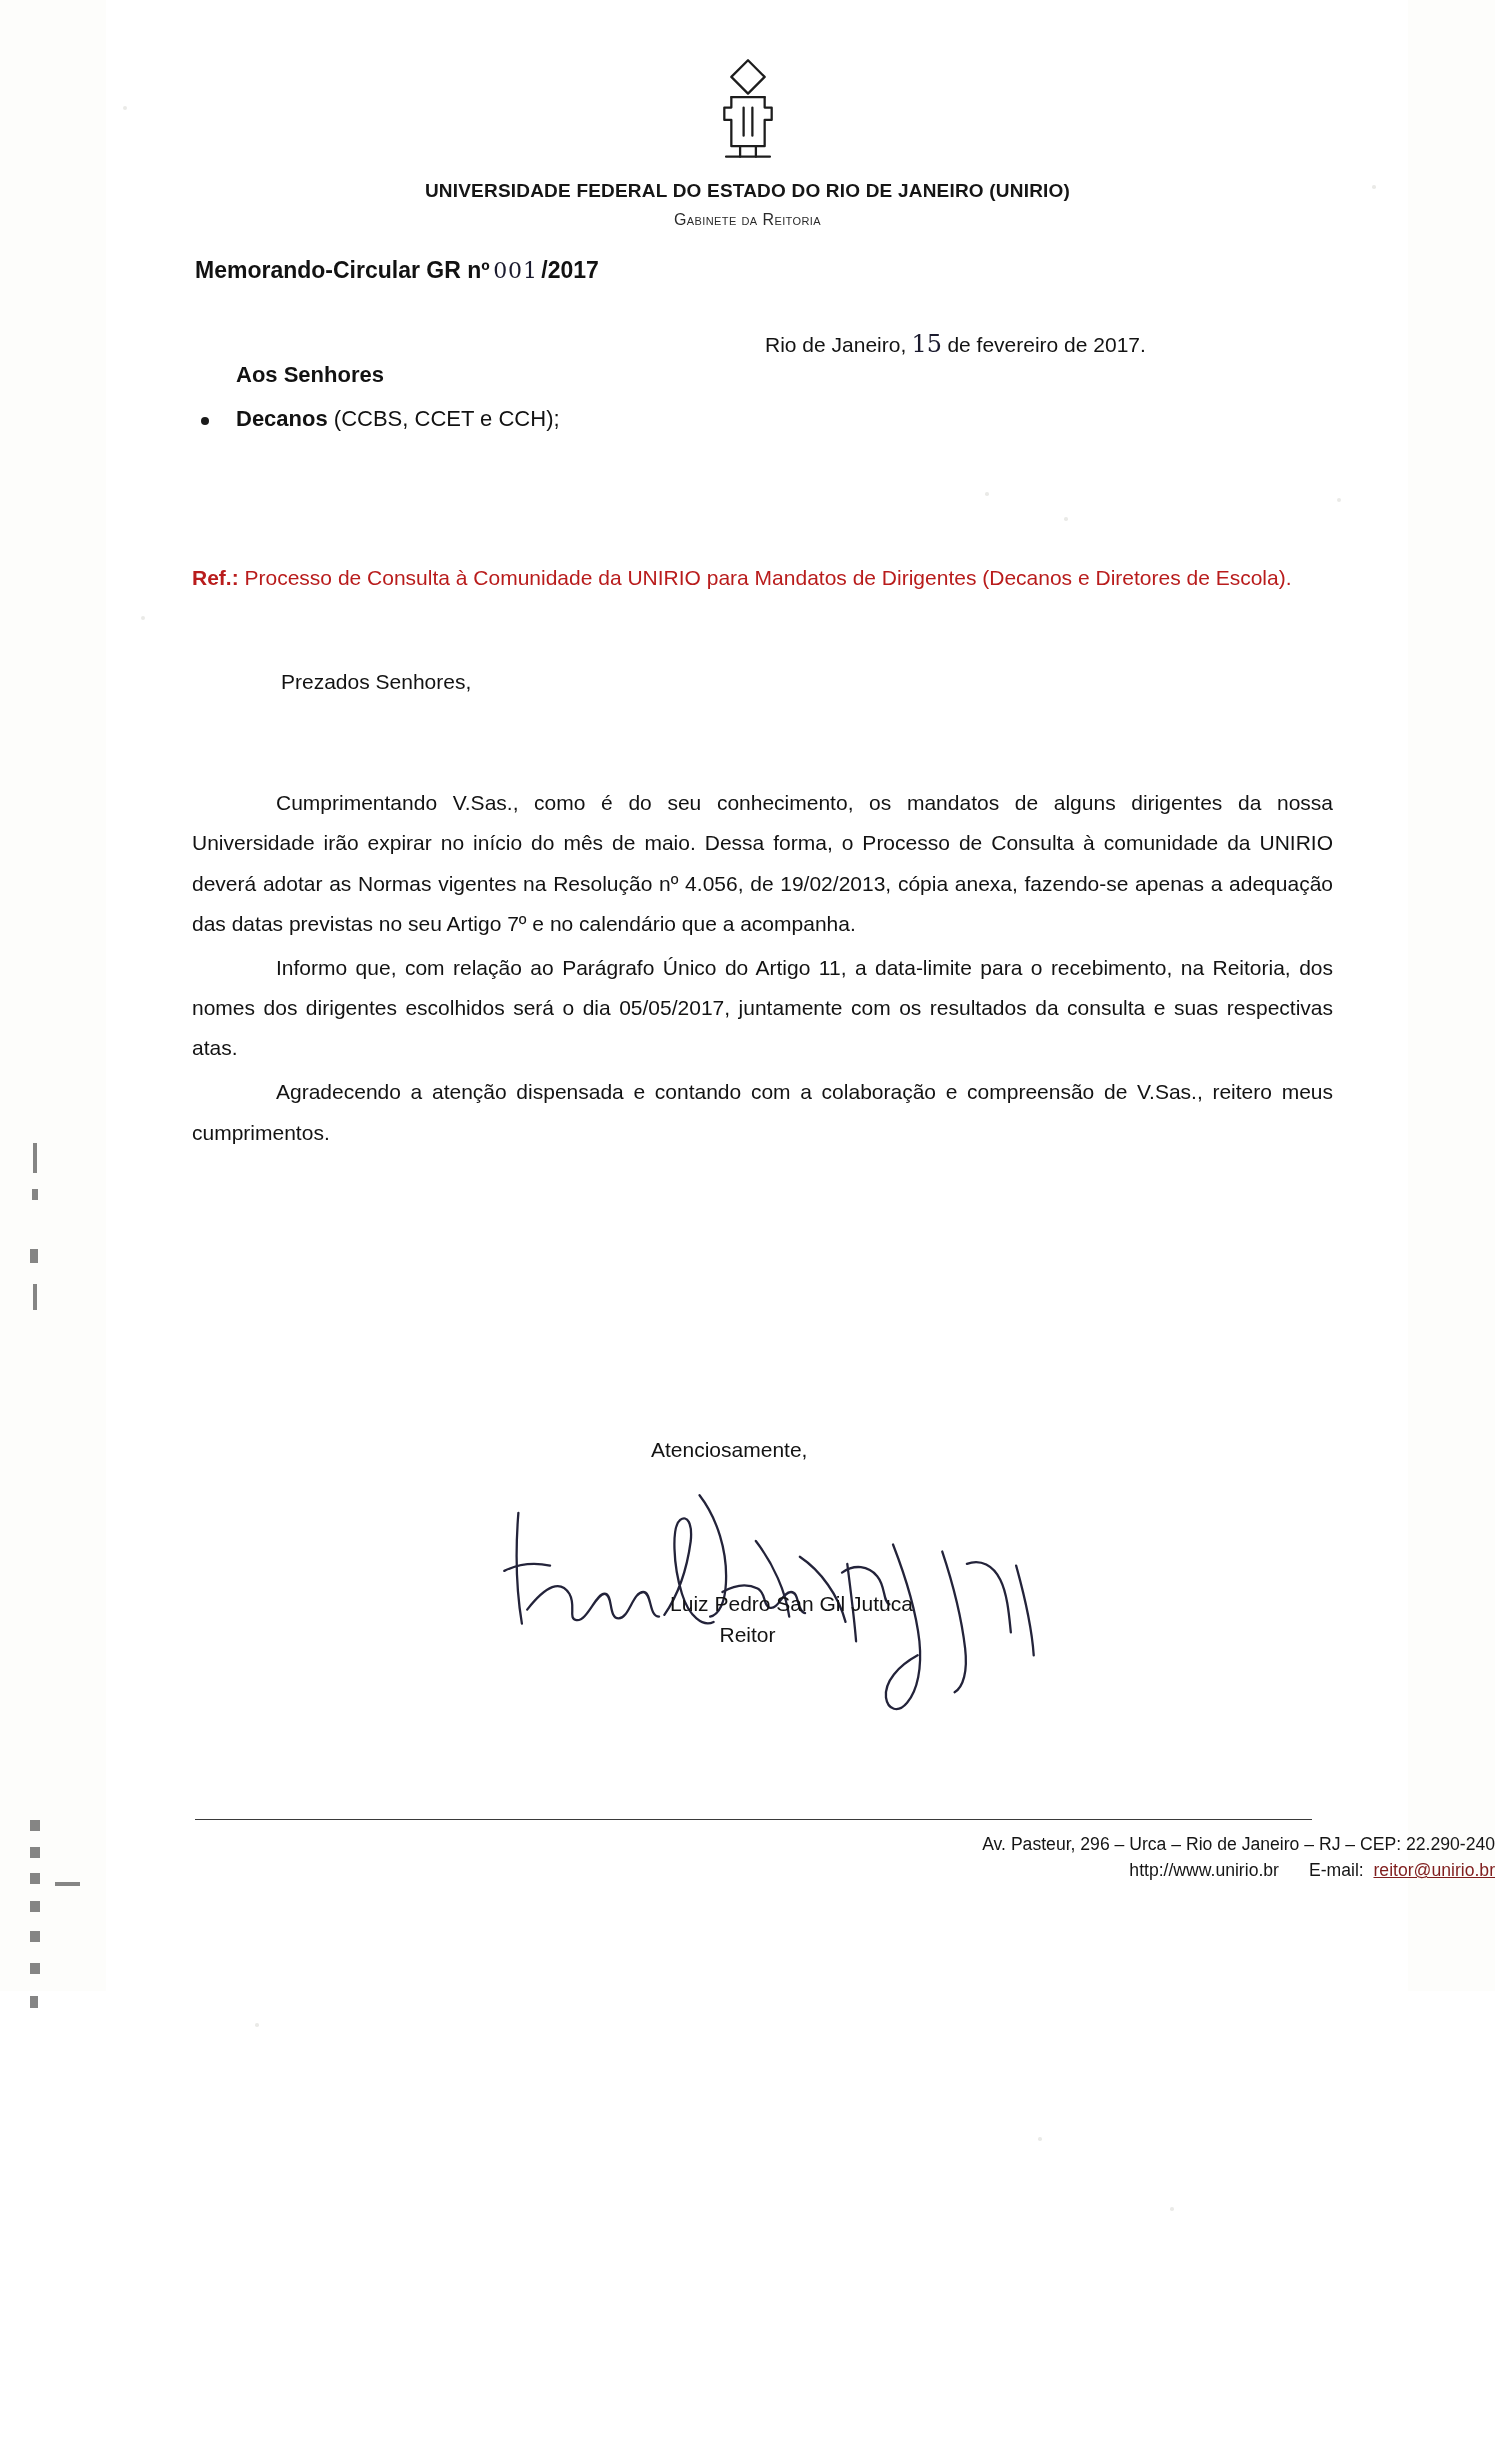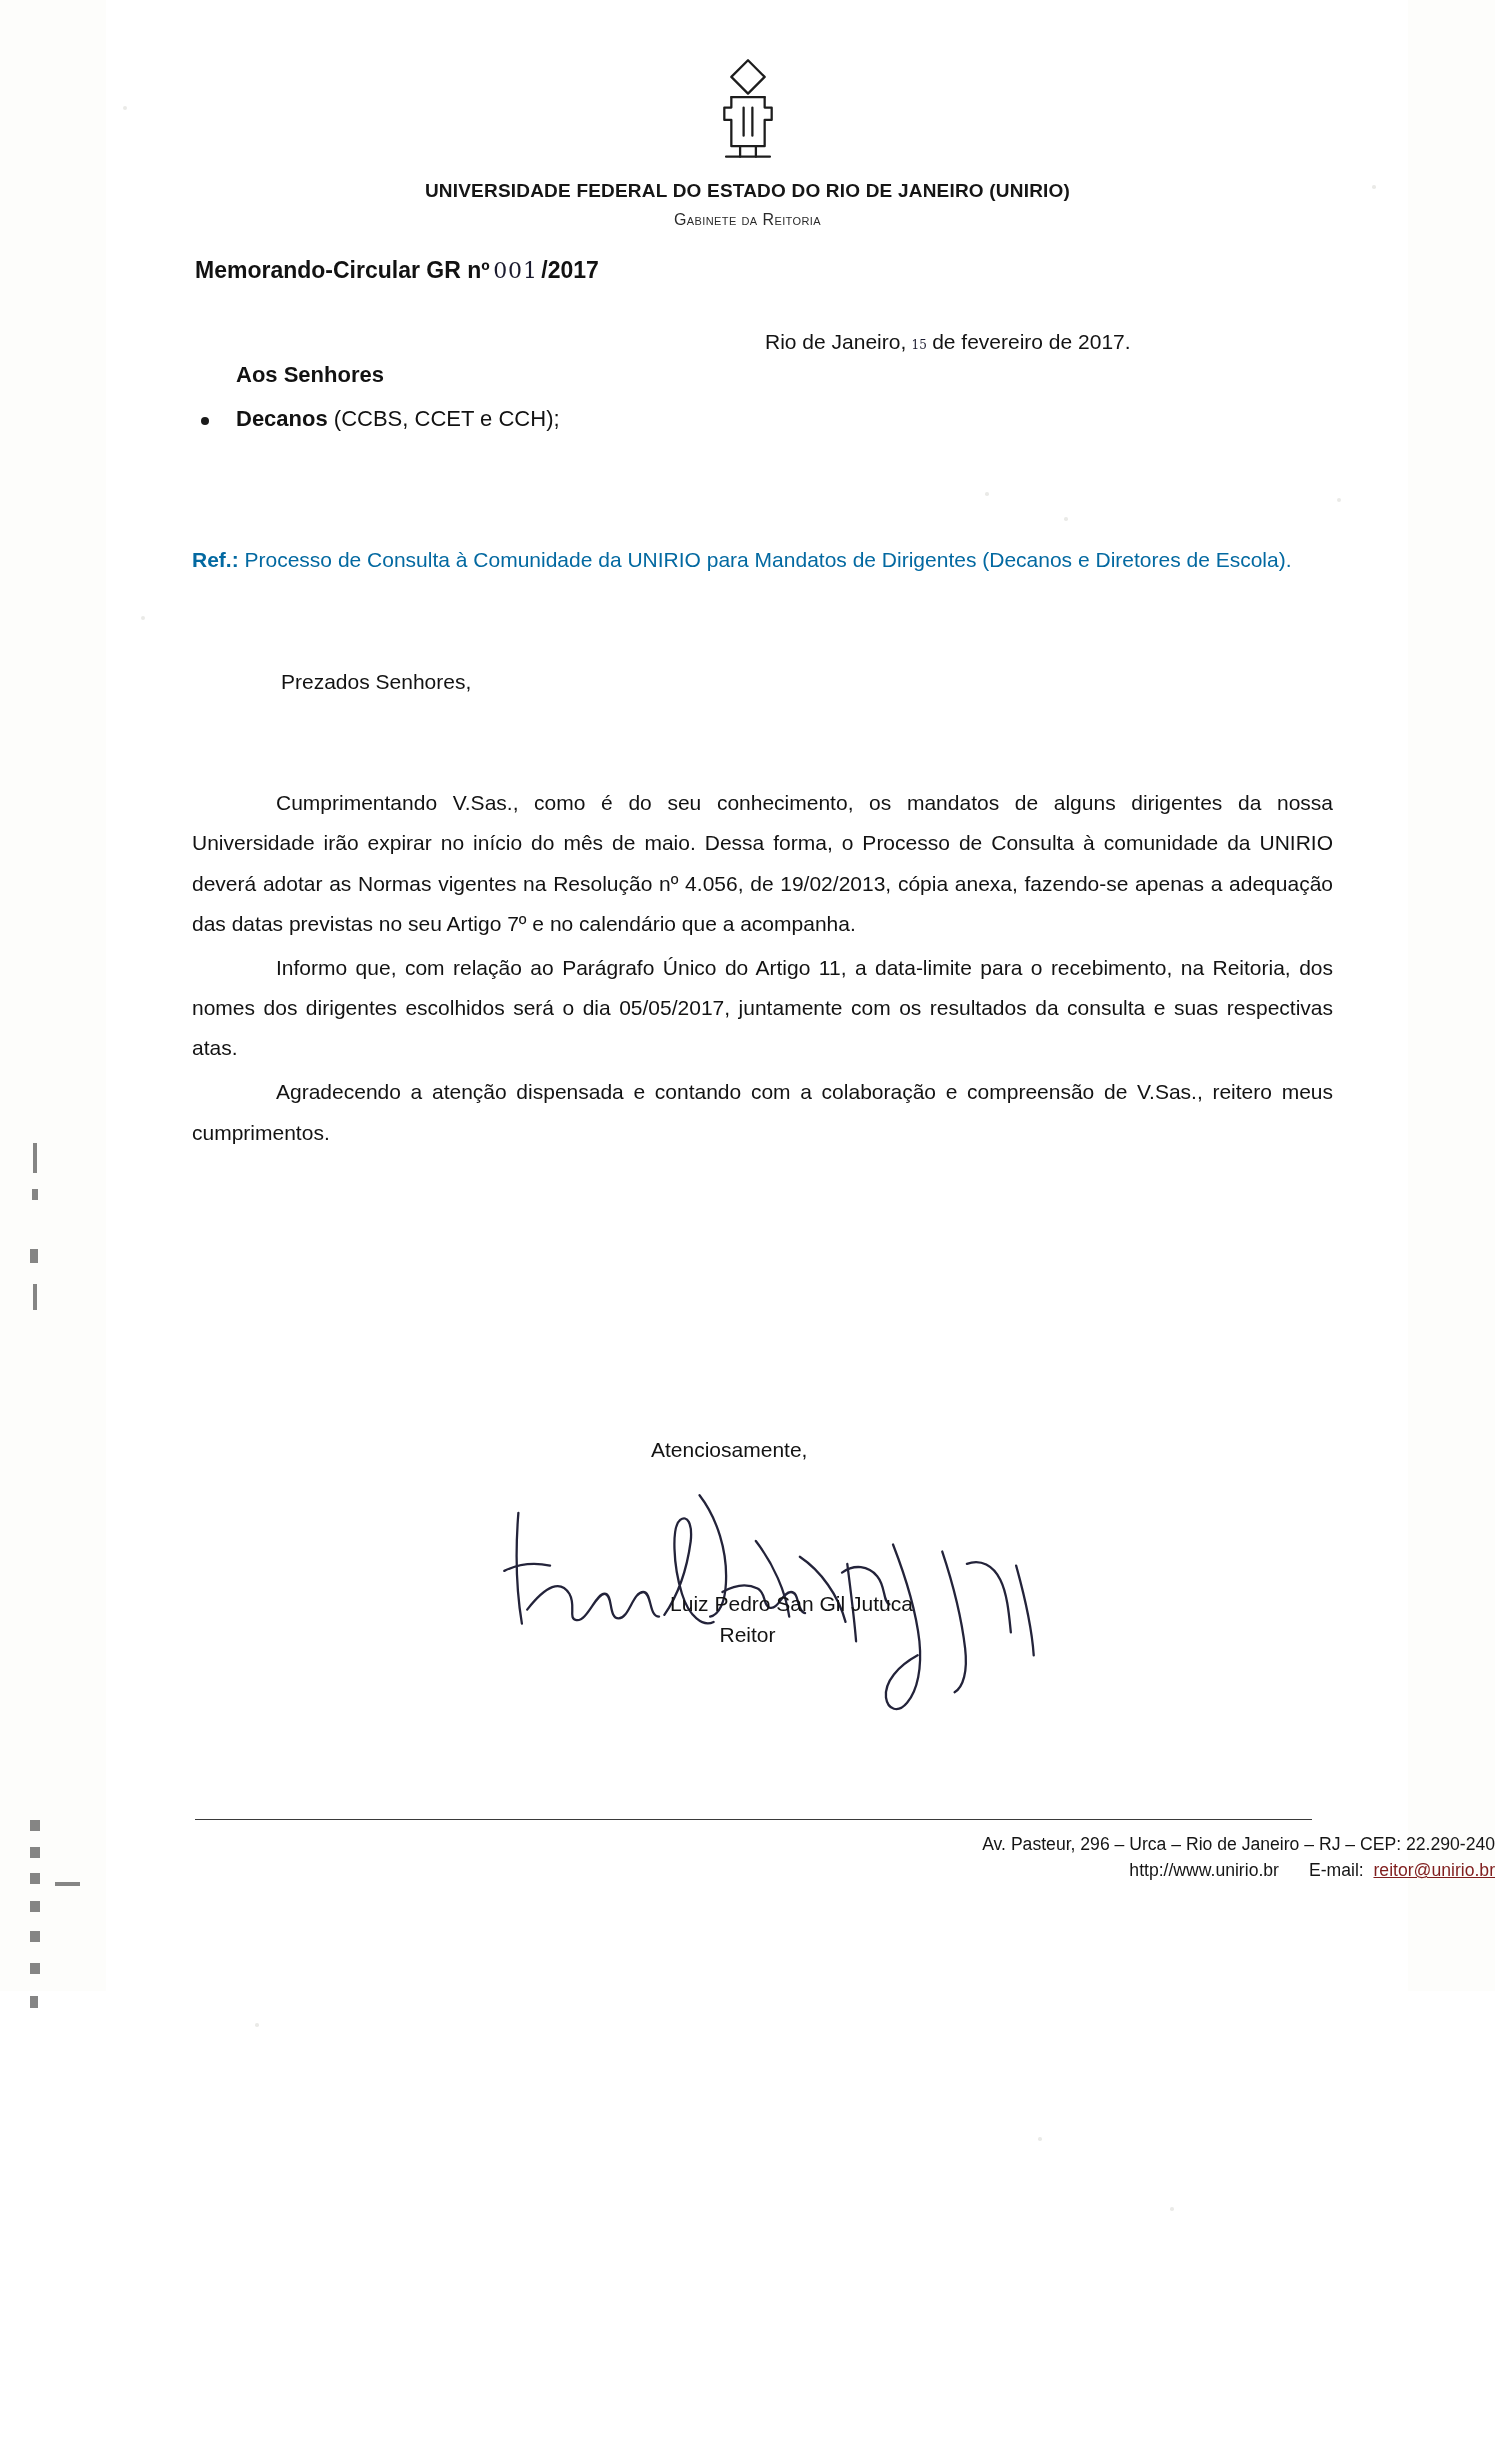--- a/index.html
+++ b/index.html
@@ -92,21 +92,21 @@
   .city-date {
     position: absolute;
     left: 765px;
     top: 330px;
     font-size: 21px;
     color: #131313;
     white-space: nowrap;
   }
   .city-date .hw-date {
     font-family: "DejaVu Serif", serif;
-    font-size: 12px;
+    font-size: 24px;
     padding: 0 5.3px;
     color: #1a1a2e;
   }
 
   .recipients-title {
     position: absolute;
     left: 236px;
     top: 362px;
     font-size: 22px;
     font-weight: bold;
@@ -129,25 +129,25 @@
     border-radius: 50%;
     background: #1a1a1a;
   }
   .recipient-item .strong {
     font-weight: bold;
   }
 
   .ref-block {
     position: absolute;
     left: 192px;
-    top: 547px;
+    top: 565px;
     width: 1139px;
     font-size: 21px;
     line-height: 1.28;
-    color: #0369a1;
+    color: #b91c1c;
   }
   .ref-block .lbl { font-weight: bold; }
 
   .greeting {
     position: absolute;
     left: 281px;
     top: 670px;
     font-size: 21px;
     color: #131313;
   }

